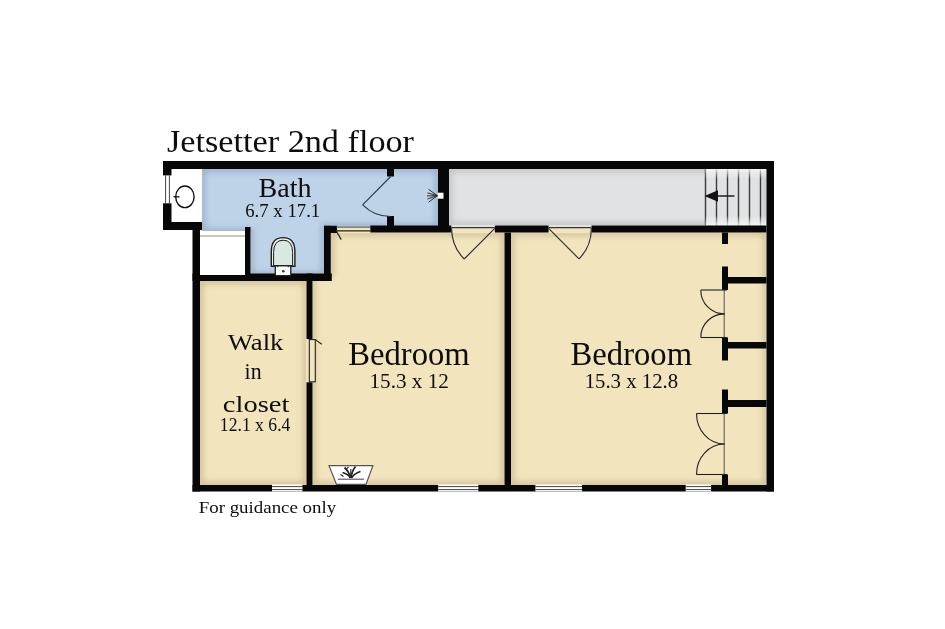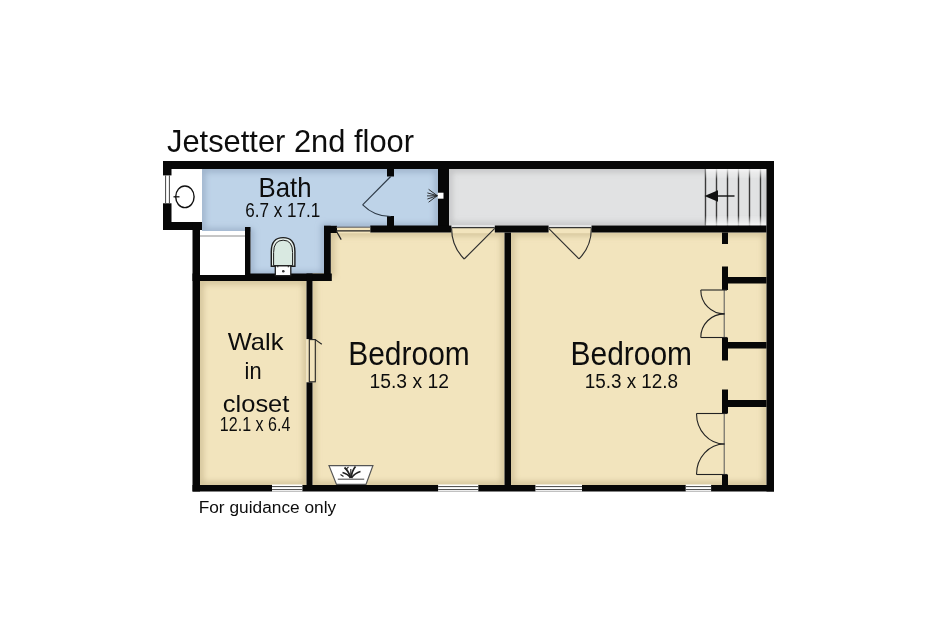--- a/index.html
+++ b/index.html
@@ -1,17 +1,17 @@
 <!DOCTYPE html>
 <html><head>
 <meta charset="utf-8">
 <style>
   html,body{margin:0;padding:0;background:#ffffff;}
   #page{position:relative;width:945px;height:629px;background:#ffffff;overflow:hidden;
-        font-family:Liberation Sans, sans-serif;}
+        font-family:Liberation Serif, serif;}
   svg{position:absolute;left:0;top:0;}
 </style>
 </head>
 <body>
 <div id="page">
 <svg width="945" height="629" viewBox="0 0 945 629">
   <defs>
     <filter id="sh" x="-30%" y="-30%" width="160%" height="160%">
       <feGaussianBlur stdDeviation="3"></feGaussianBlur>
     </filter>

